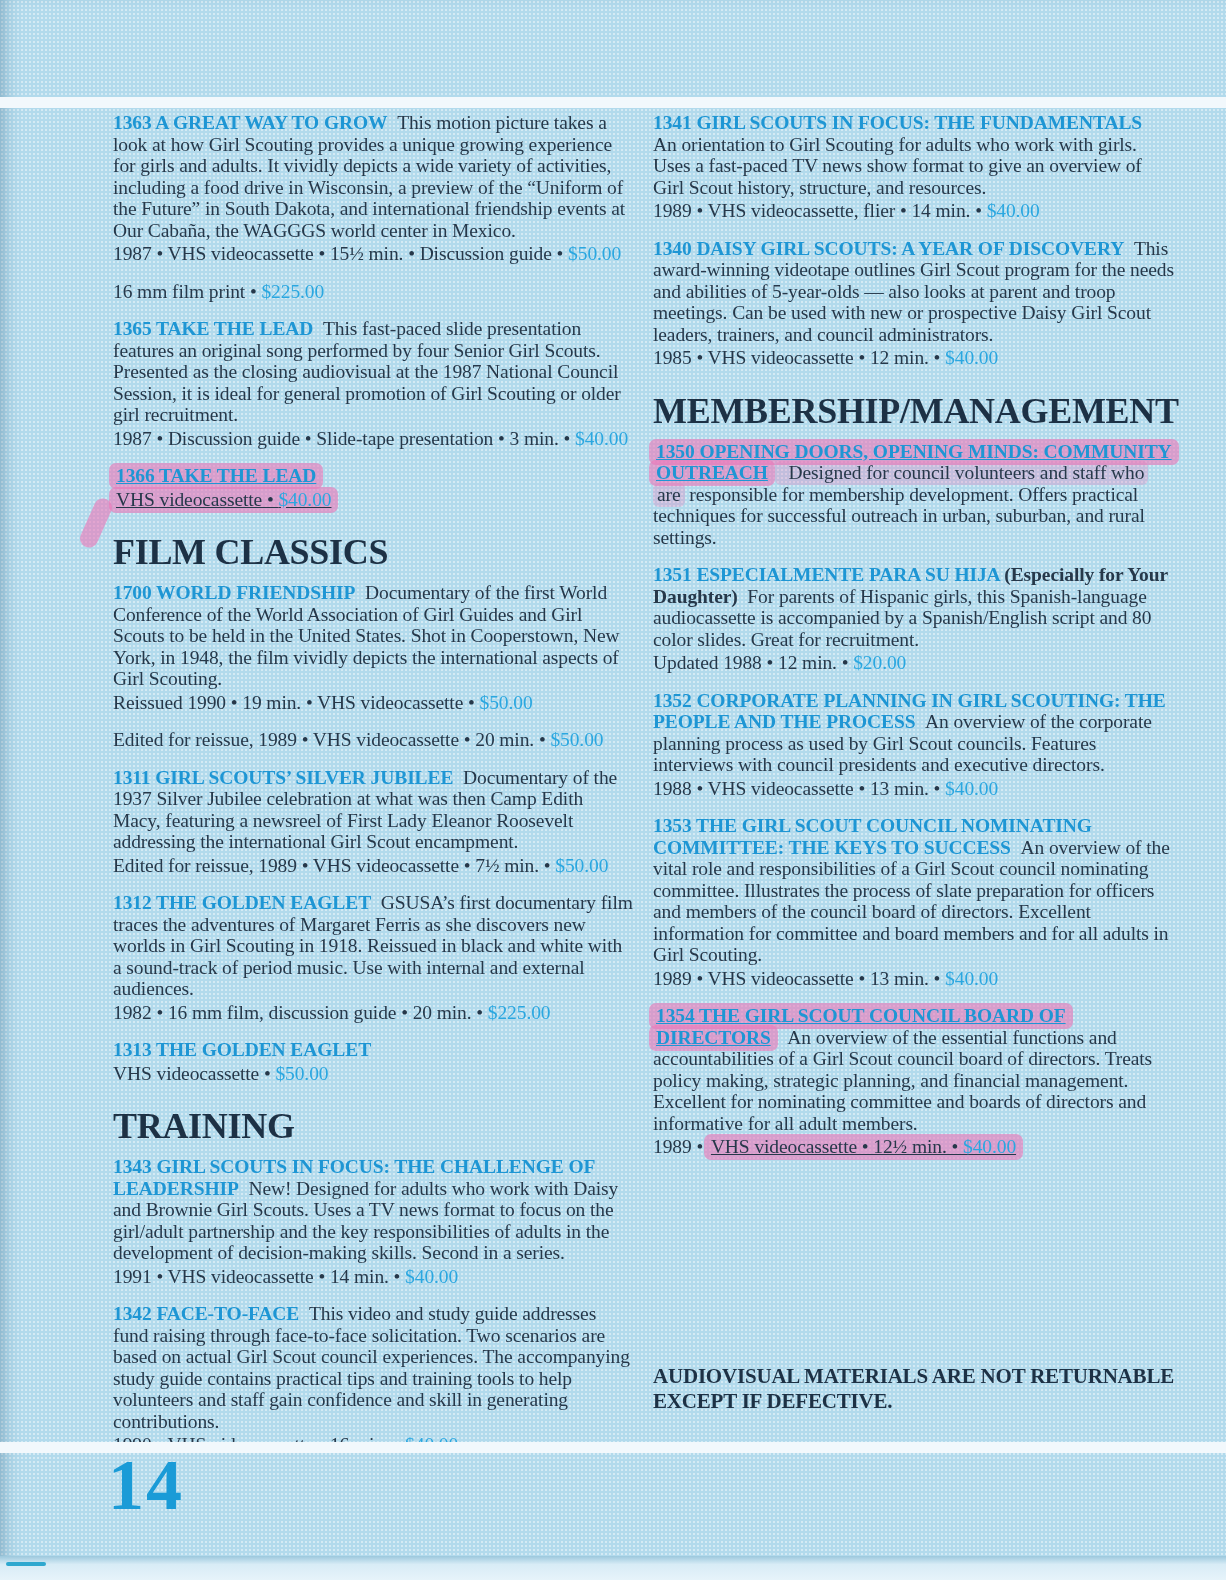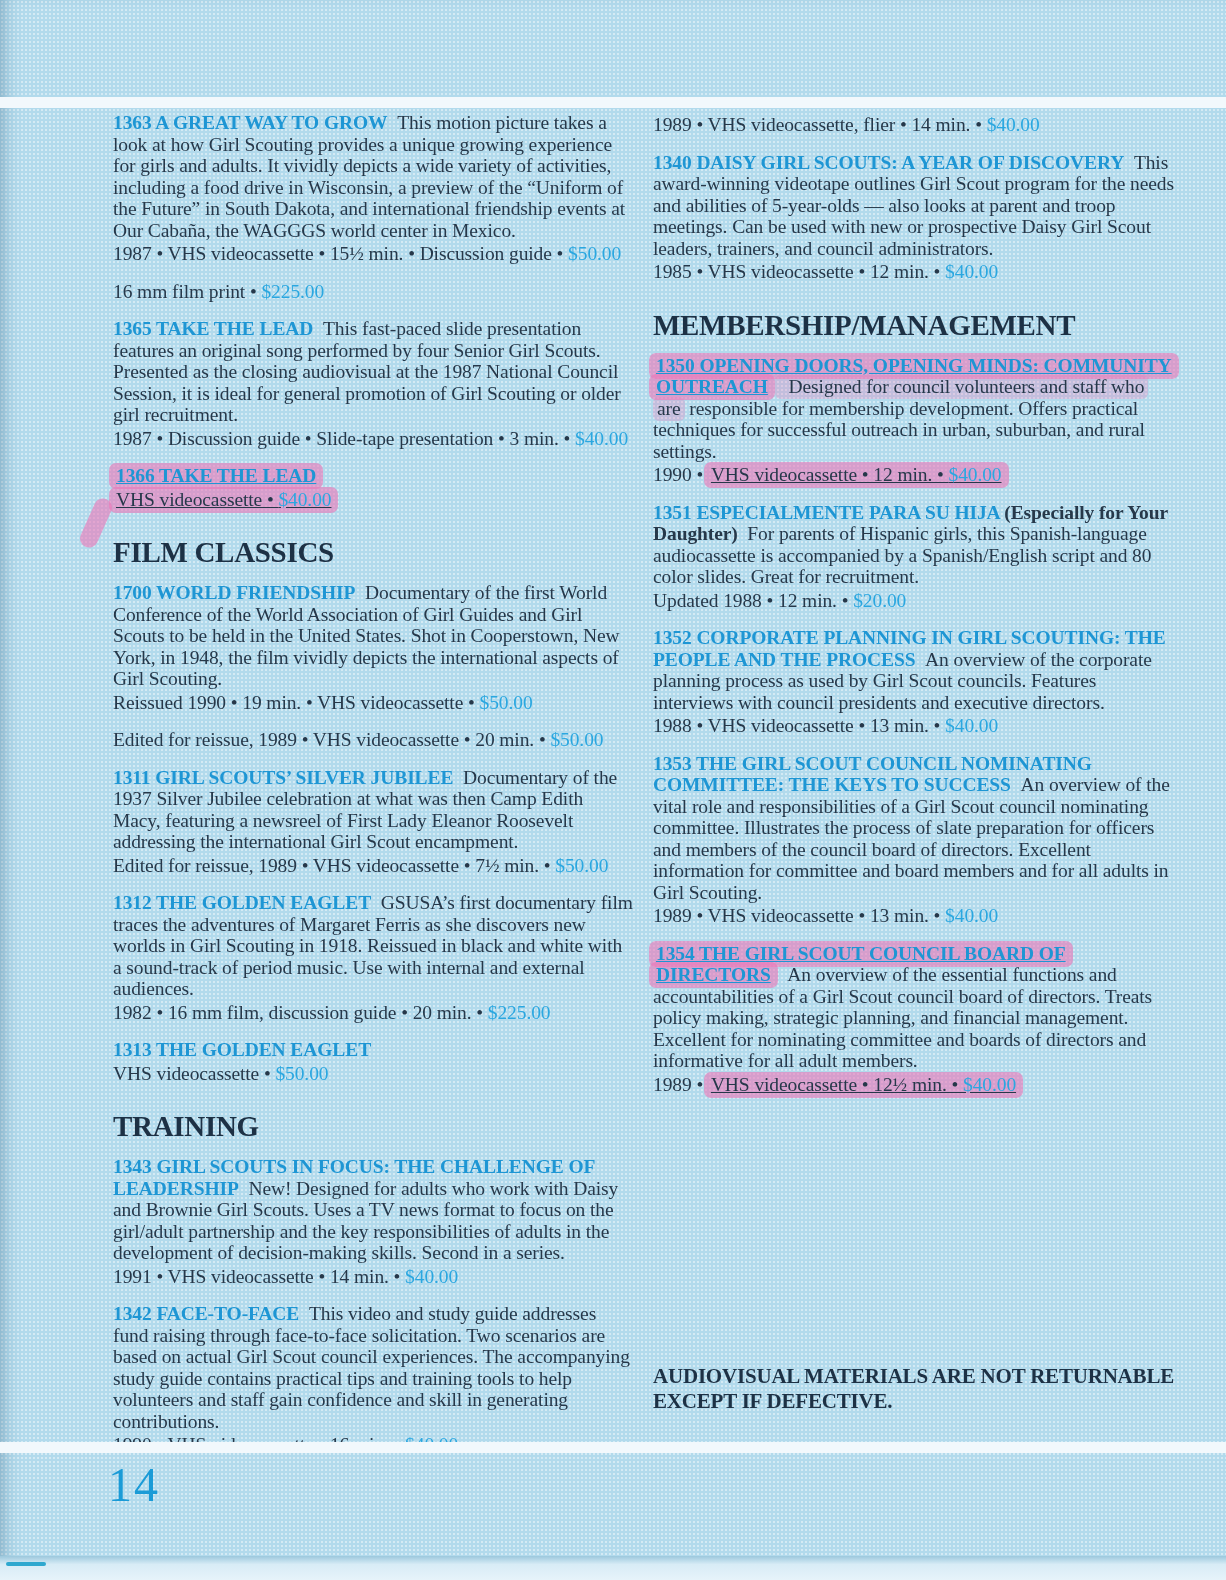--- a/index.html
+++ b/index.html
@@ -27,21 +27,21 @@
   .stripe{position:absolute;left:0;right:0;height:11px;background:var(--stripe);}
   .stripe-top{top:97px;}
   .stripe-bottom{top:1442px;}
   .page-edge{position:absolute;left:0;right:0;top:1556px;height:24px;
     background:linear-gradient(#9cc8dd,#d8ecf6 35%,#e6f3fa);}
   .corner-dash{position:absolute;left:6px;top:1562px;width:40px;height:4px;background:#2fa8cf;border-radius:2px;}
   .col{position:absolute;top:112px;width:522px;font-size:19.5px;line-height:21.5px;letter-spacing:-0.1px;}
   .col-left{left:113px;}
   .col-right{left:653px;}
   .section-heading{
-    font-size:29px;line-height:36px;font-weight:bold;color:var(--heading);
+    font-size:36px;line-height:36px;font-weight:bold;color:var(--heading);
     letter-spacing:-0.3px;margin:24px 0 12px;
   }
   .entry{margin-bottom:16px;}
   .rel{position:relative;}
   .entry-text{margin:0;}
   .entry-title{font-weight:bold;color:var(--accent);}
   .bold-dark{font-weight:bold;color:var(--ink);}
   .entry-specs{margin-top:2px;}
   .price{color:var(--price);}
   .marked{
@@ -64,21 +64,21 @@
     position:absolute;left:-26px;top:32px;width:18px;height:52px;
     background:var(--hl);border-radius:10px;transform:rotate(24deg);
   }
   .footer-note{
     position:absolute;left:653px;top:1364px;width:522px;
     font-size:21px;line-height:25px;font-weight:bold;color:var(--heading);
     letter-spacing:-0.2px;
   }
   .page-number{
     position:absolute;left:108px;top:1452px;
-    font-size:48px;line-height:66px;font-weight:normal;color:#1a9bd7;
+    font-size:72px;line-height:66px;font-weight:bold;color:#1a9bd7;
     letter-spacing:2px;
   }
 </style>
 </head>
 <body>
 
 <div class="page">
   <div class="stripe stripe-top"></div>
 
   <div class="col col-left" id="col-left">
@@ -123,30 +123,30 @@
         <p class="entry-text"><span class="entry-title">1343 GIRL SCOUTS IN FOCUS: THE CHALLENGE OF LEADERSHIP</span><span class="entry-desc"> New! Designed for adults who work with Daisy and Brownie Girl Scouts. Uses a TV news format to focus on the girl/adult partnership and the key responsibilities of adults in the development of decision-making skills. Second in a series.</span></p>
         <div class="entry-specs">1991 • VHS videocassette • 14 min. •  <span class="price">$40.00</span></div>
       </div>
       <div class="entry">
         <p class="entry-text"><span class="entry-title">1342 FACE-TO-FACE</span><span class="entry-desc"> This video and study guide addresses fund raising through face-to-face solicitation. Two scenarios are based on actual Girl Scout council experiences. The accompanying study guide contains practical tips and training tools to help volunteers and staff gain confidence and skill in generating contributions.</span></p>
         <div class="entry-specs">1990 • VHS videocassette • 16 min. •  <span class="price">$40.00</span></div>
       </div>
     </div>
   <div class="col col-right" id="col-right">
       <div class="entry">
+        <p class="entry-text"><span class="entry-title">1341 GIRL SCOUTS IN FOCUS: THE FUNDAMENTALS</span><span class="entry-desc"> An orientation to Girl Scouting for adults who work with girls. Uses a fast-paced TV news show format to give an overview of Girl Scout history, structure, and resources.</span></p>
         <div class="entry-specs">1989 • VHS videocassette, flier • 14 min. •  <span class="price">$40.00</span></div>
       </div>
       <div class="entry">
         <p class="entry-text"><span class="entry-title">1340 DAISY GIRL SCOUTS: A YEAR OF DISCOVERY</span><span class="entry-desc"> This award-winning videotape outlines Girl Scout program for the needs and abilities of 5-year-olds — also looks at parent and troop meetings. Can be used with new or prospective Daisy Girl Scout leaders, trainers, and council administrators.</span></p>
         <div class="entry-specs">1985 • VHS videocassette • 12 min. •  <span class="price">$40.00</span></div>
       </div>
       <div class="section-heading">MEMBERSHIP/MANAGEMENT</div>
       <div class="entry">
         <p class="entry-text"><span class="entry-title marked">1350 OPENING DOORS, OPENING MINDS: COMMUNITY OUTREACH</span><span class="entry-desc marked-light"> Designed for council volunteers and staff who are</span><span class="entry-desc"> responsible for membership development. Offers practical techniques for successful outreach in urban, suburban, and rural settings.</span></p>
-        <div class="entry-specs">1990 • <span class="marked">VHS videocassette • 12 min. •  <span class="price">$40.00</span></span></div>
       </div>
       <div class="entry">
         <p class="entry-text"><span class="entry-title">1351 ESPECIALMENTE PARA SU HIJA</span><span class="bold-dark"> (Especially for Your Daughter)</span><span class="entry-desc"> For parents of Hispanic girls, this Spanish-language audiocassette is accompanied by a Spanish/English script and 80 color slides. Great for recruitment.</span></p>
         <div class="entry-specs">Updated 1988 • 12 min. •  <span class="price">$20.00</span></div>
       </div>
       <div class="entry">
         <p class="entry-text"><span class="entry-title">1352 CORPORATE PLANNING IN GIRL SCOUTING: THE PEOPLE AND THE PROCESS</span><span class="entry-desc"> An overview of the corporate planning process as used by Girl Scout councils. Features interviews with council presidents and executive directors.</span></p>
         <div class="entry-specs">1988 • VHS videocassette • 13 min. •  <span class="price">$40.00</span></div>
       </div>
       <div class="entry">

